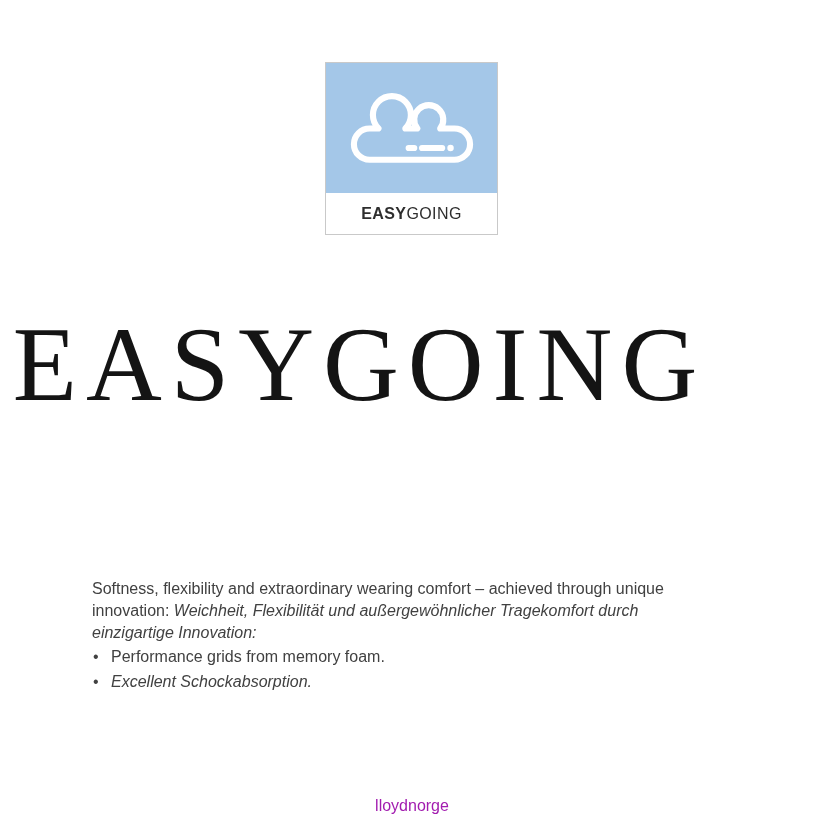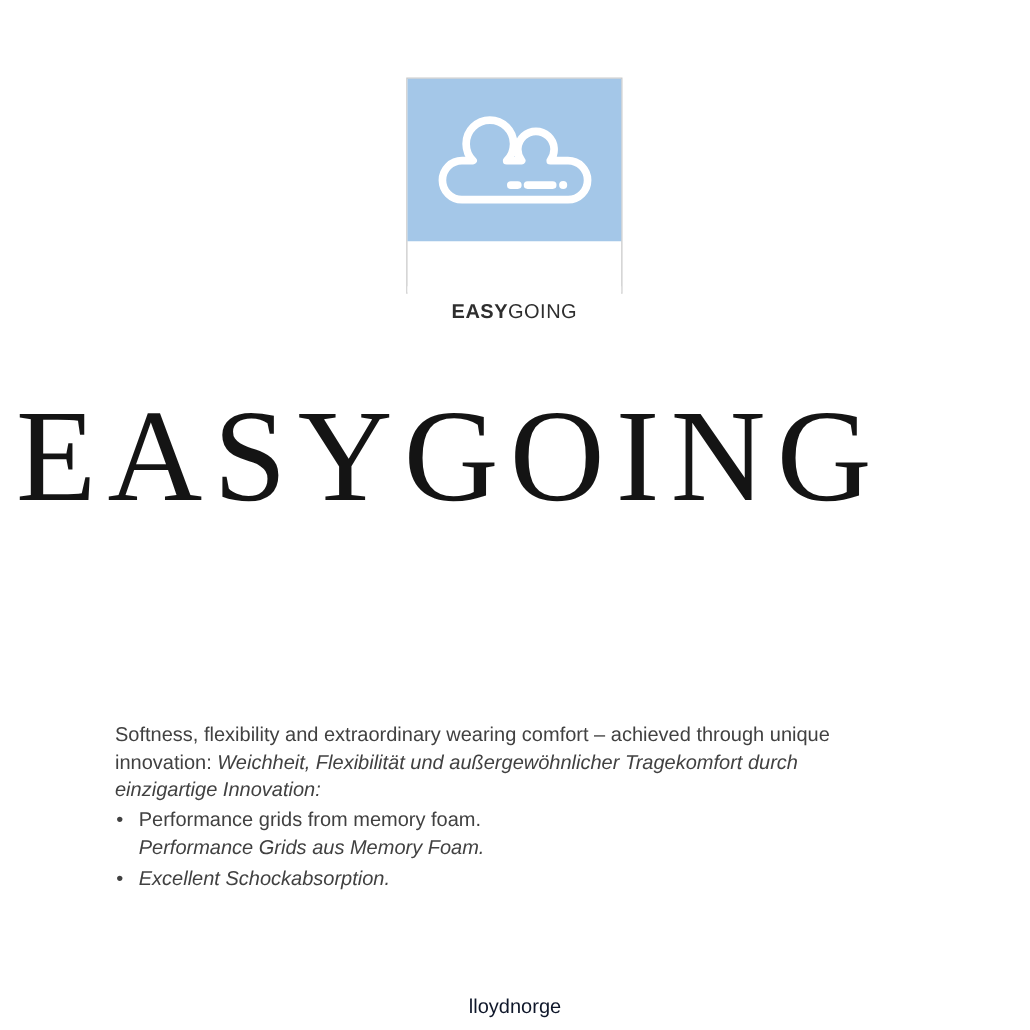--- a/index.html
+++ b/index.html
@@ -40,21 +40,20 @@
   }
   .badge-label {
     height: 41px;
     display: flex;
     align-items: center;
     justify-content: center;
     font-size: 16px;
     letter-spacing: 0.4px;
     color: #2e2e2e;
     background: #ffffff;
-    margin-top: 36px;
   }
   .badge-label .lbl-bold { font-weight: 700; }
 
   
   .heading {
     position: absolute;
     left: 0;
     top: 312px;
     width: 719px;
     margin: 0;
@@ -104,21 +103,21 @@
   .bullet-list li em { display: block; }
 
   
   .watermark {
     position: absolute;
     left: 0;
     top: 797px;
     width: 824px;
     text-align: center;
     font-size: 16px;
-    color: #0f172a;
+    color: #a21caf;
   }
 </style>
 </head>
 <body>
 
 <div class="page">
 
   <div class="badge">
     <div class="badge-icon-area">
       <svg width="134" height="85" viewBox="0 0 120 76" aria-hidden="true">
@@ -144,21 +143,20 @@
 
   <h1 class="heading">EASYGOING</h1>
 
   <div class="body-copy">
     <p class="intro"><span>Softness, flexibility and extraordinary wearing comfort – achieved through unique innovation: </span><em>Weichheit, Flexibilität und außergewöhnlicher Tragekomfort durch einzigartige Innovation:</em></p>
 
     <ul class="bullet-list">
       <li>
         <span class="bullet-dot">•</span>
         <span>Performance grids from memory foam.</span>
-        <em>Performance Grids aus Memory Foam.</em>
       </li>
       <li>
         <span class="bullet-dot">•</span>
         <em>Excellent Schockabsorption.</em>
       </li>
     </ul>
   </div>
 
   <div class="watermark">lloydnorge</div>
 

